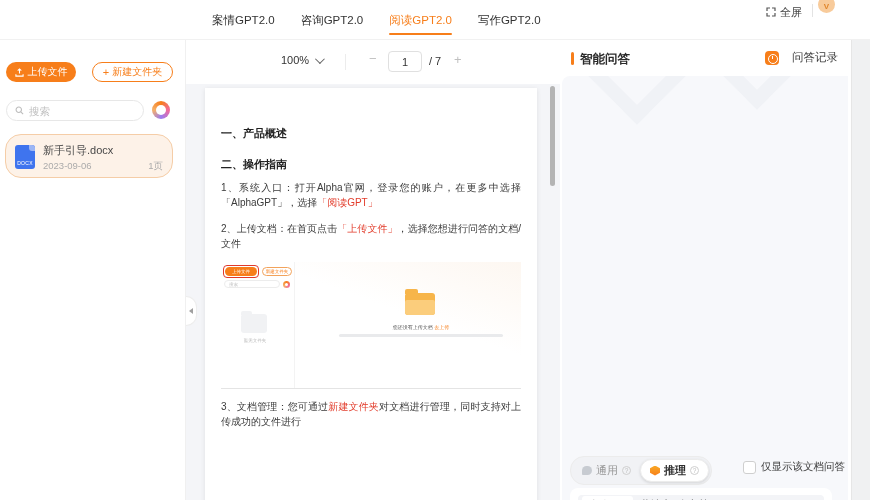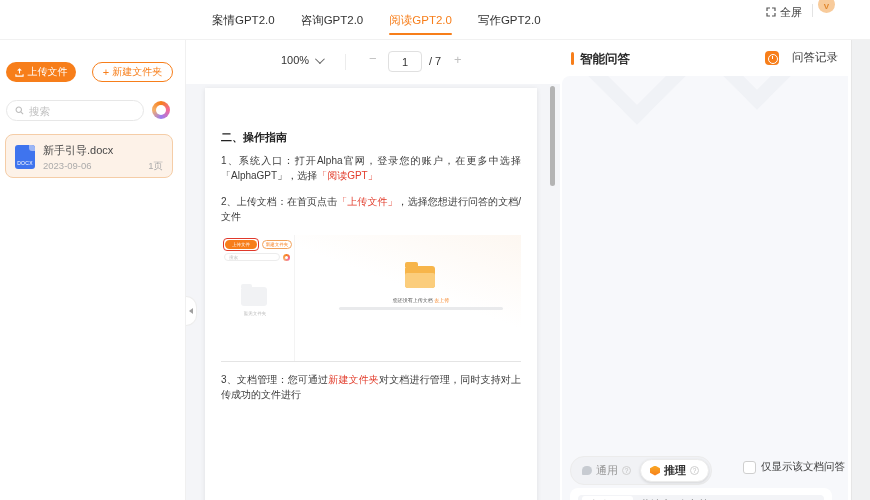--- a/index.html
+++ b/index.html
@@ -20,21 +20,21 @@
   
   .sidebar { position:absolute; left:0; top:40px; width:186px; height:460px; background:#fff; border-right:1px solid #f0f0f0; }
   .btn-upload { position:absolute; left:6px; top:22px; width:70px; height:20px; background:#f77e1a; border:none; border-radius:11px; color:#fff; font-size:10px; display:flex; align-items:center; justify-content:center; gap:4px; cursor:pointer; }
   .btn-newfolder { position:absolute; left:92px; top:22px; width:81px; height:20px; background:#fff; border:1px solid #f77e1a; border-radius:11px; color:#f77e1a; font-size:10px; display:flex; align-items:center; justify-content:center; gap:3px; cursor:pointer; }
   .plus-glyph { font-size:11px; line-height:1; }
   .search-wrap { position:absolute; left:6px; top:60px; width:138px; height:21px; border:1px solid #e7e7e7; border-radius:11px; display:flex; align-items:center; padding:0 8px; gap:5px; background:#fff; }
   .search-wrap input { border:none; outline:none; width:100px; font-size:10.5px; color:#555; background:transparent; font-family:inherit; }
   .search-wrap input::placeholder { color:#bfbfbf; }
   .grad-ring { position:absolute; left:152px; top:61px; width:18px; height:18px; border-radius:50%; background:conic-gradient(#f77e1a,#f2699b,#9b7bf0,#f5b06a,#f77e1a); }
   .grad-ring::after { content:""; position:absolute; left:4px; top:4px; width:10px; height:10px; border-radius:50%; background:#fff; }
-  .file-card { position:absolute; left:5px; top:94px; width:168px; height:44px; background:#fdf2e8; border:1px solid #f5cda7; border-radius:8px; cursor:pointer; }
+  .file-card { position:absolute; left:5px; top:94px; width:168px; height:44px; background:#fdf2e8; border:1px solid #f5cda7; border-radius:16px; cursor:pointer; }
   .doc-icon { position:absolute; left:9px; top:10px; width:20px; height:24px; background:#3f74ee; border-radius:3px; }
   .doc-icon::before { content:""; position:absolute; right:0; top:0; width:6px; height:6px; background:#9cb6f5; border-radius:0 3px 0 3px; }
   .doc-icon-label { position:absolute; left:0; right:0; bottom:3px; text-align:center; color:#fff; font-size:5px; letter-spacing:0.3px; }
   .file-name { position:absolute; left:37px; top:8px; font-size:11px; color:#484848; }
   .file-date { position:absolute; left:37px; top:25px; font-size:9.5px; color:#ababab; }
   .file-pages { position:absolute; right:9px; top:25px; font-size:9.5px; color:#ababab; }
 
   
   .main { position:absolute; left:186px; top:40px; width:374px; height:460px; background:#0f172a;text-decoration:underline; }
   .pdf-toolbar { position:relative; height:44px; background:#fff; }
@@ -175,20 +175,21 @@
         <span class="chev-down"></span>
       </div>
       <div class="tb-divider"></div>
       <div class="pg-minus">−</div>
       <input class="pg-input" value="1" style="">
       <div class="pg-total">/ 7</div>
       <div class="pg-plus">+</div>
     </div>
     <div class="viewer">
       <div class="pdf-page">
+        <div class="doc-h2">一、产品概述</div>
         <div class="doc-h2" style="margin-top:16px;">二、操作指南</div>
         <div class="doc-step"><span>1、系统入口：打开Alpha官网，登录您的账户，在更多中选择「AlphaGPT」，选择</span><span class="red">「阅读GPT」</span></div>
         <div class="doc-step" style="margin-top:2px;"><span>2、上传文档：在首页点击</span><span class="red">「上传文件」</span><span>，选择您想进行问答的文档/文件</span></div>
 
         <div class="figure">
           <div class="fig-side"></div>
           <div class="fig-upload-box">
             <div class="fig-upload">上传文件</div>
           </div>
           <div class="fig-newfolder">新建文件夹</div>

